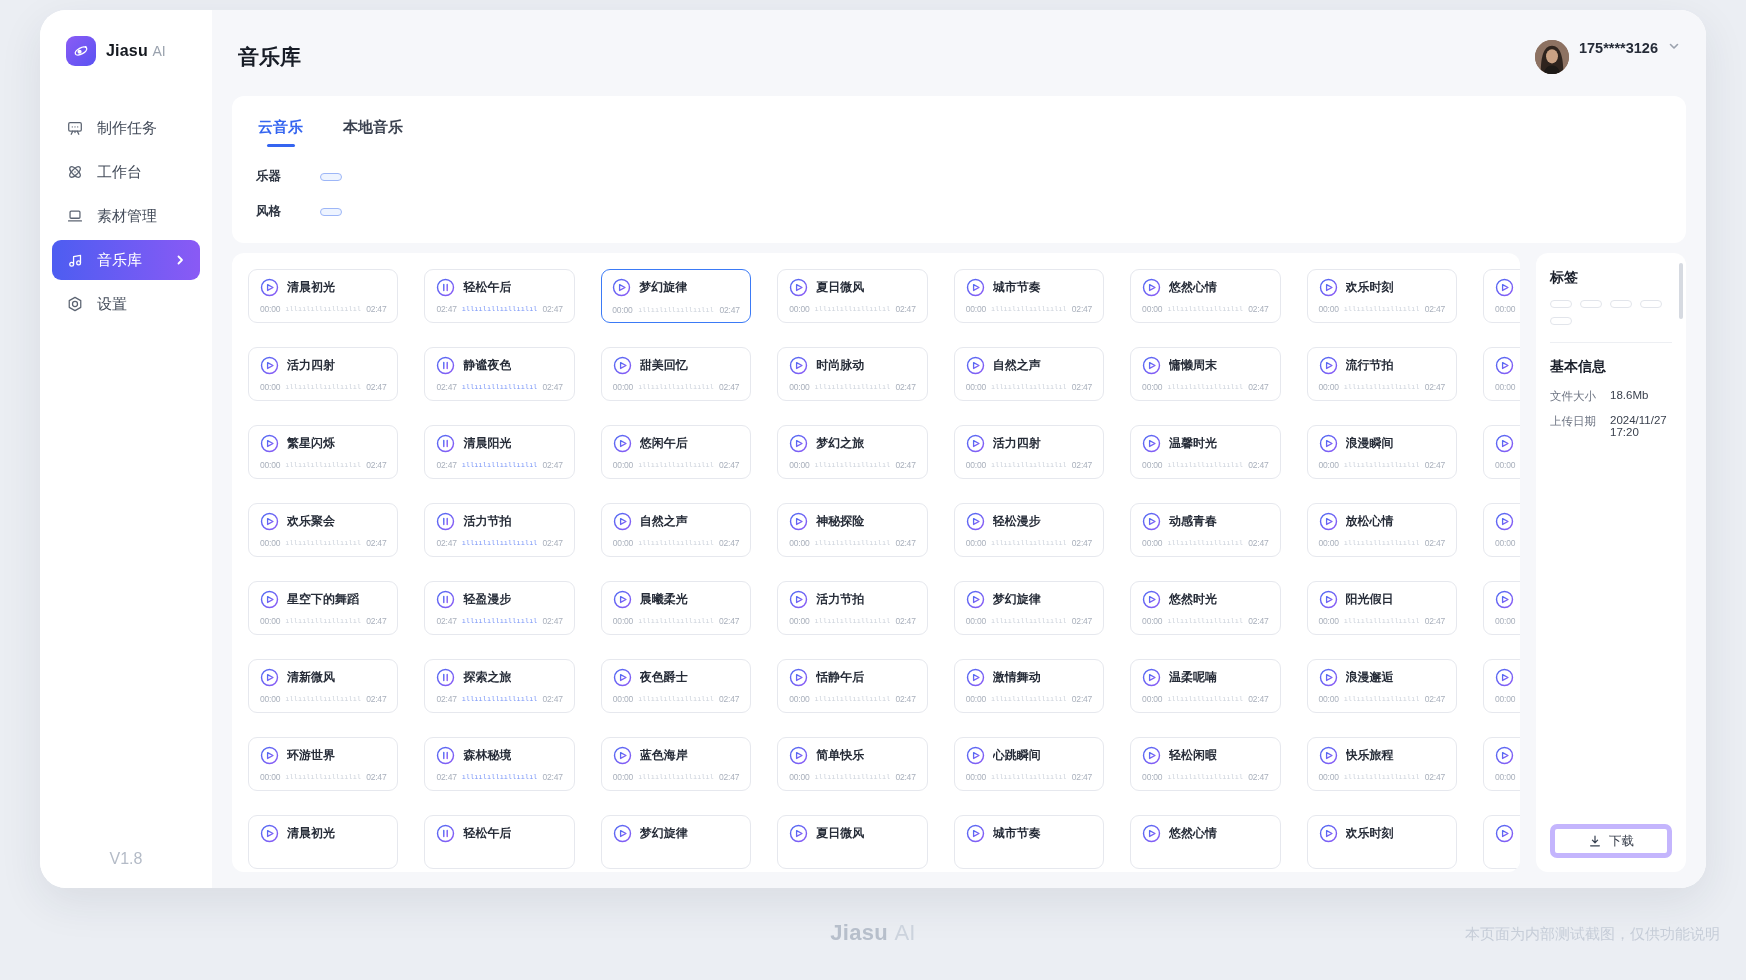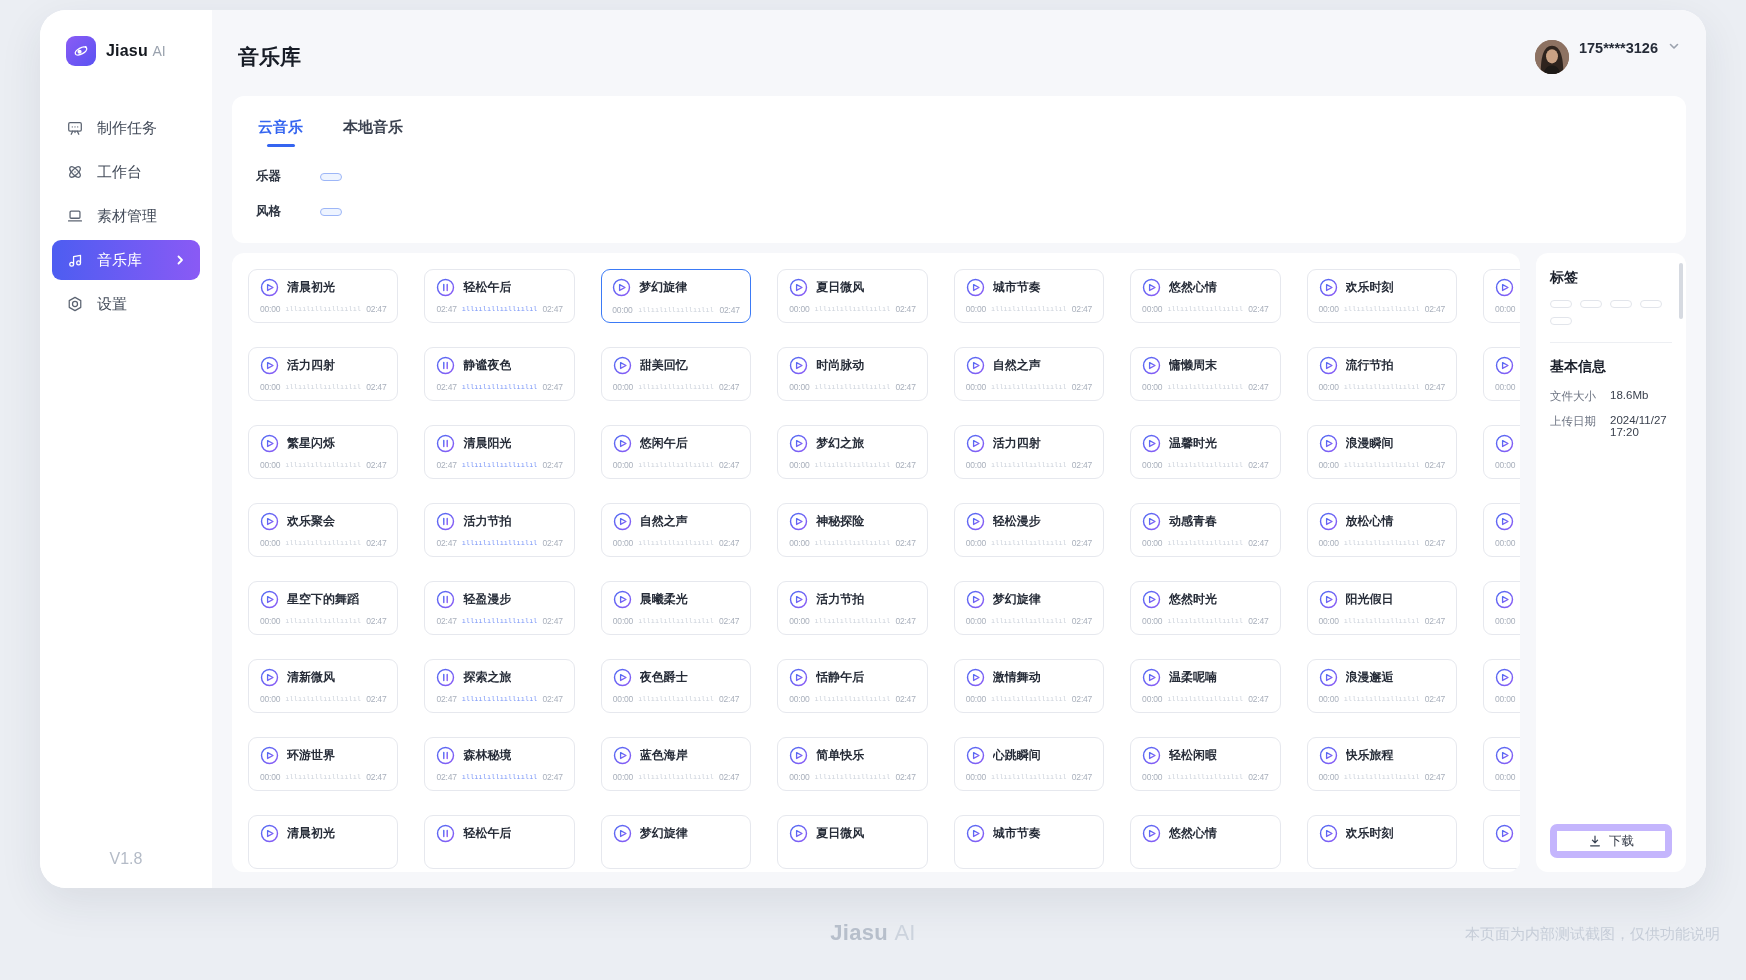--- a/index.html
+++ b/index.html
@@ -67,21 +67,21 @@
   .card[data-state="pause"] .wave { color:#7b97f7; }
 
   .detail-panel { width:150px; background:#fff; border-radius:12px; padding:16px 14px; position:relative; flex-shrink:0; }
   .d-title { font-size:14px; font-weight:700; color:#1b202b; margin-bottom:13px; }
   .tags { display:flex; flex-wrap:wrap; gap:9px 8px; }
   .tag { border:1px solid #e2e5eb; border-radius:5px; padding:3px 10px; font-size:11px; color:#3f4654; }
   .d-divider { border:none; border-top:1px solid #edeff3; margin:17px 0 15px; }
   .field { display:flex; font-size:11.5px; margin-bottom:10px; }
   .flab { width:60px; color:#6f7684; flex-shrink:0; }
   .fval { color:#3a414e; }
-  .dl-btn { position:absolute; left:14px; right:14px; bottom:14px; height:34px; border:7px solid #c4b5fd;
+  .dl-btn { position:absolute; left:14px; right:14px; bottom:14px; height:34px; border:5px solid #c4b5fd;
             border-radius:7px; background:#fff; display:flex; align-items:center; justify-content:center;
             gap:7px; font-size:12.5px; color:#333a47; cursor:pointer; font-family:inherit; }
   .scroll-thumb { position:absolute; top:10px; right:3px; width:4px; height:56px; border-radius:2px; background:#d6dae1; }
 
   
   .f-brand { position:absolute; left:0; right:0; top:920px; text-align:center; font-size:22px;
              font-weight:700; color:#b7bfcb; letter-spacing:.3px; }
   .f-brand .ai { color:#ccd3dd; font-weight:400; }
   .f-note { position:absolute; right:26px; top:925px; font-size:15px; color:#c6cdd8; }
 </style>

